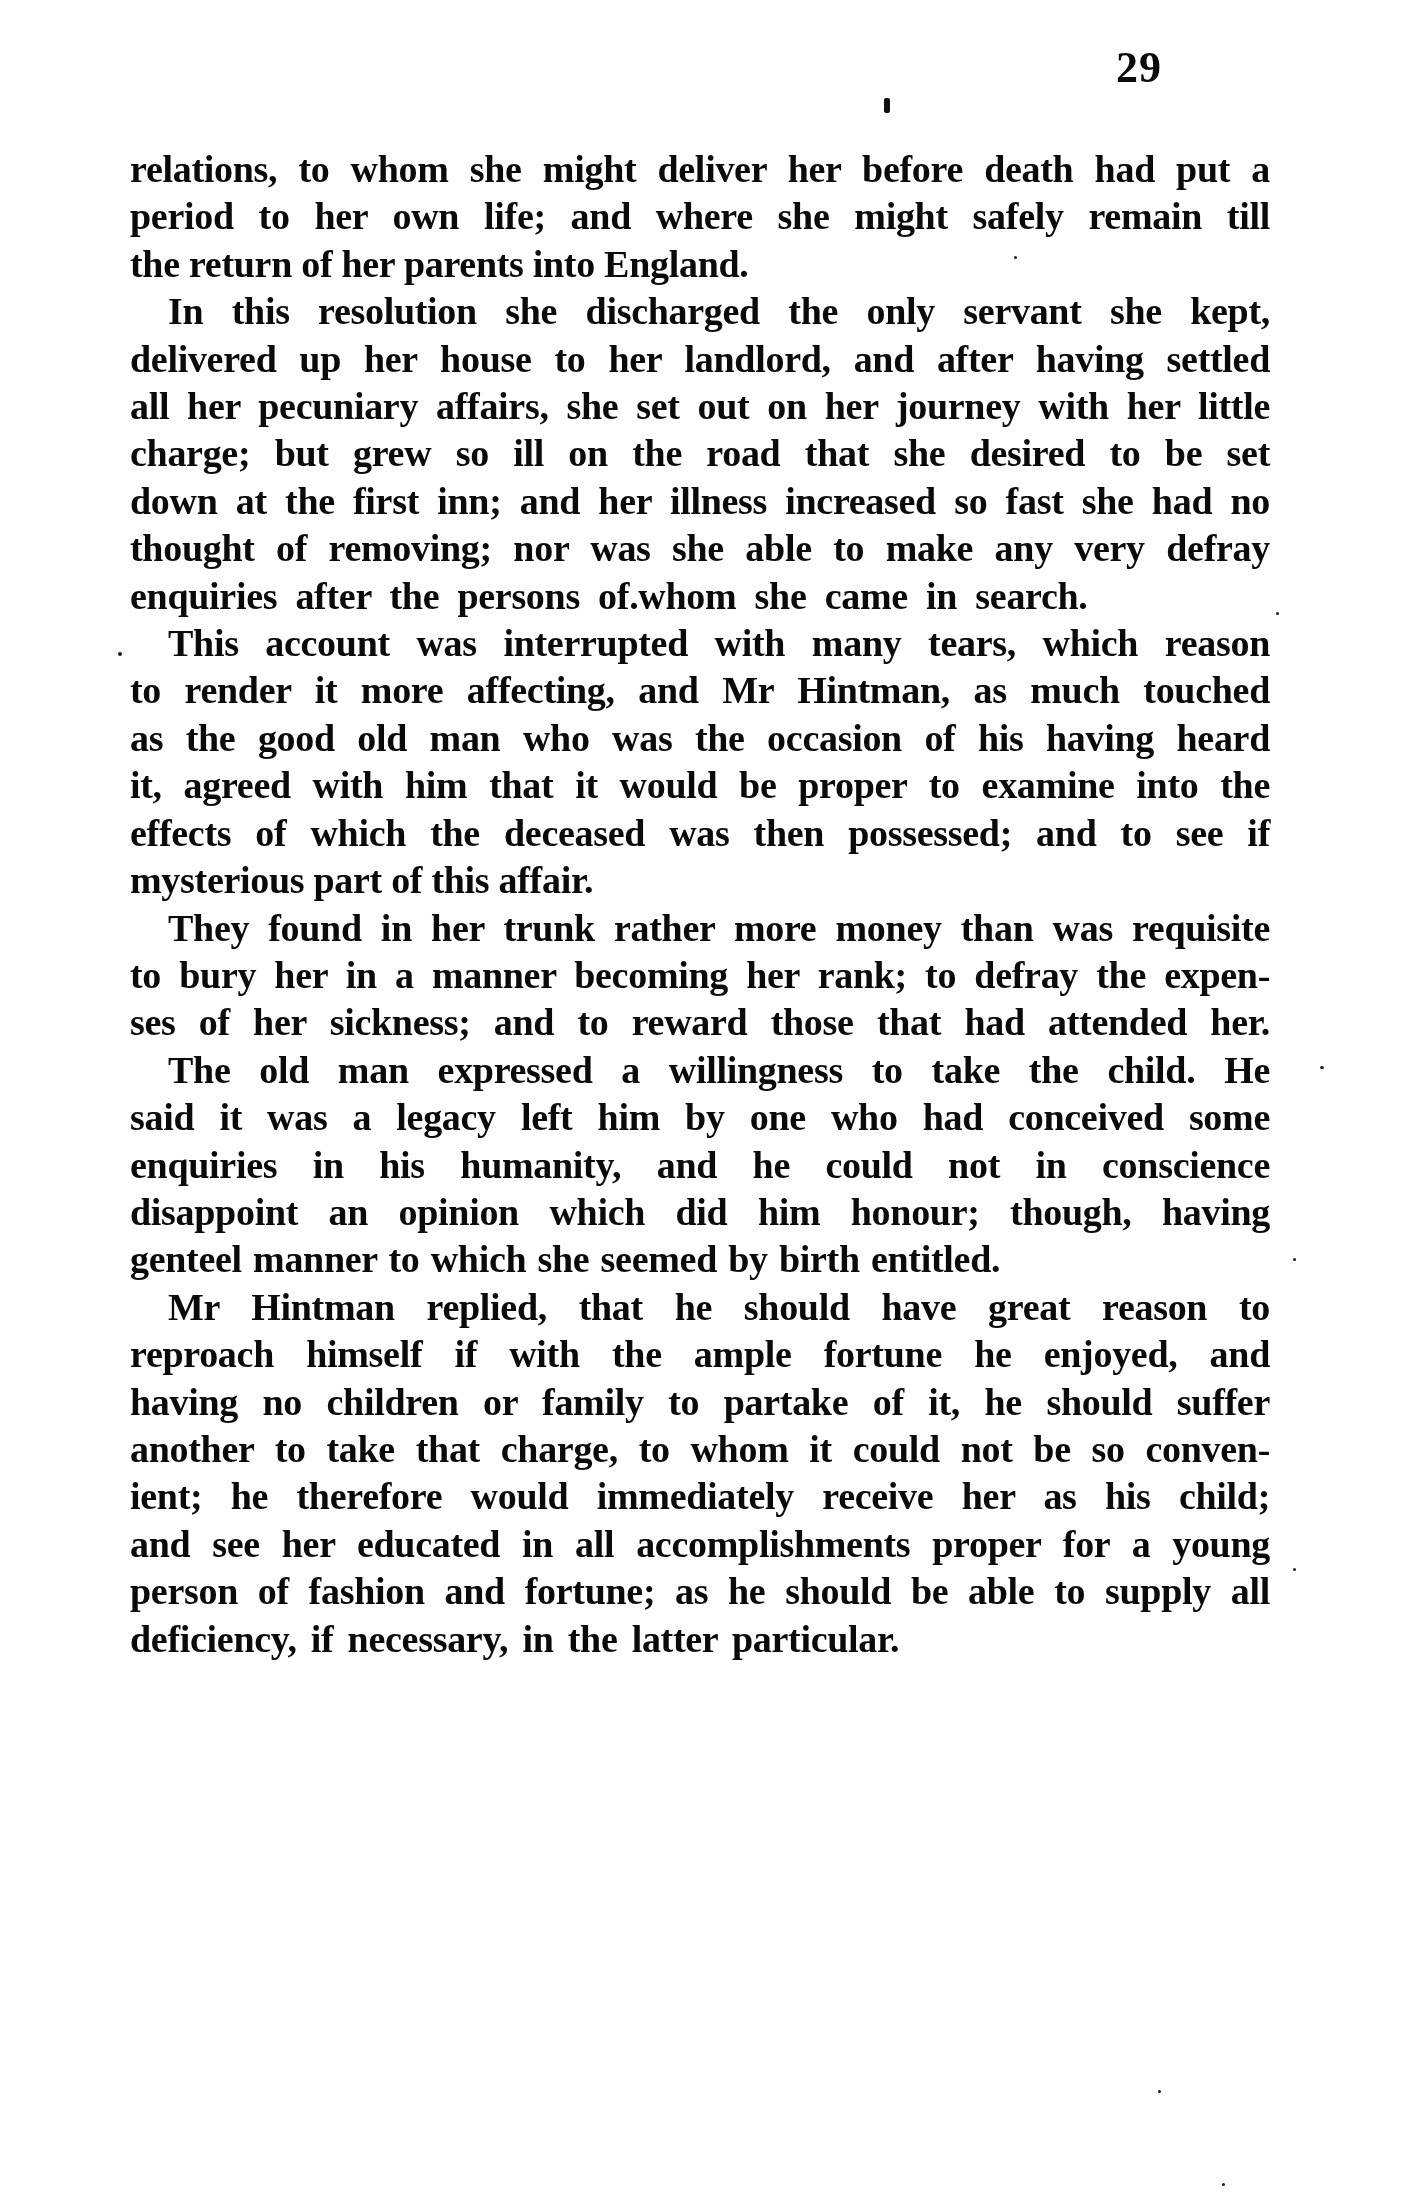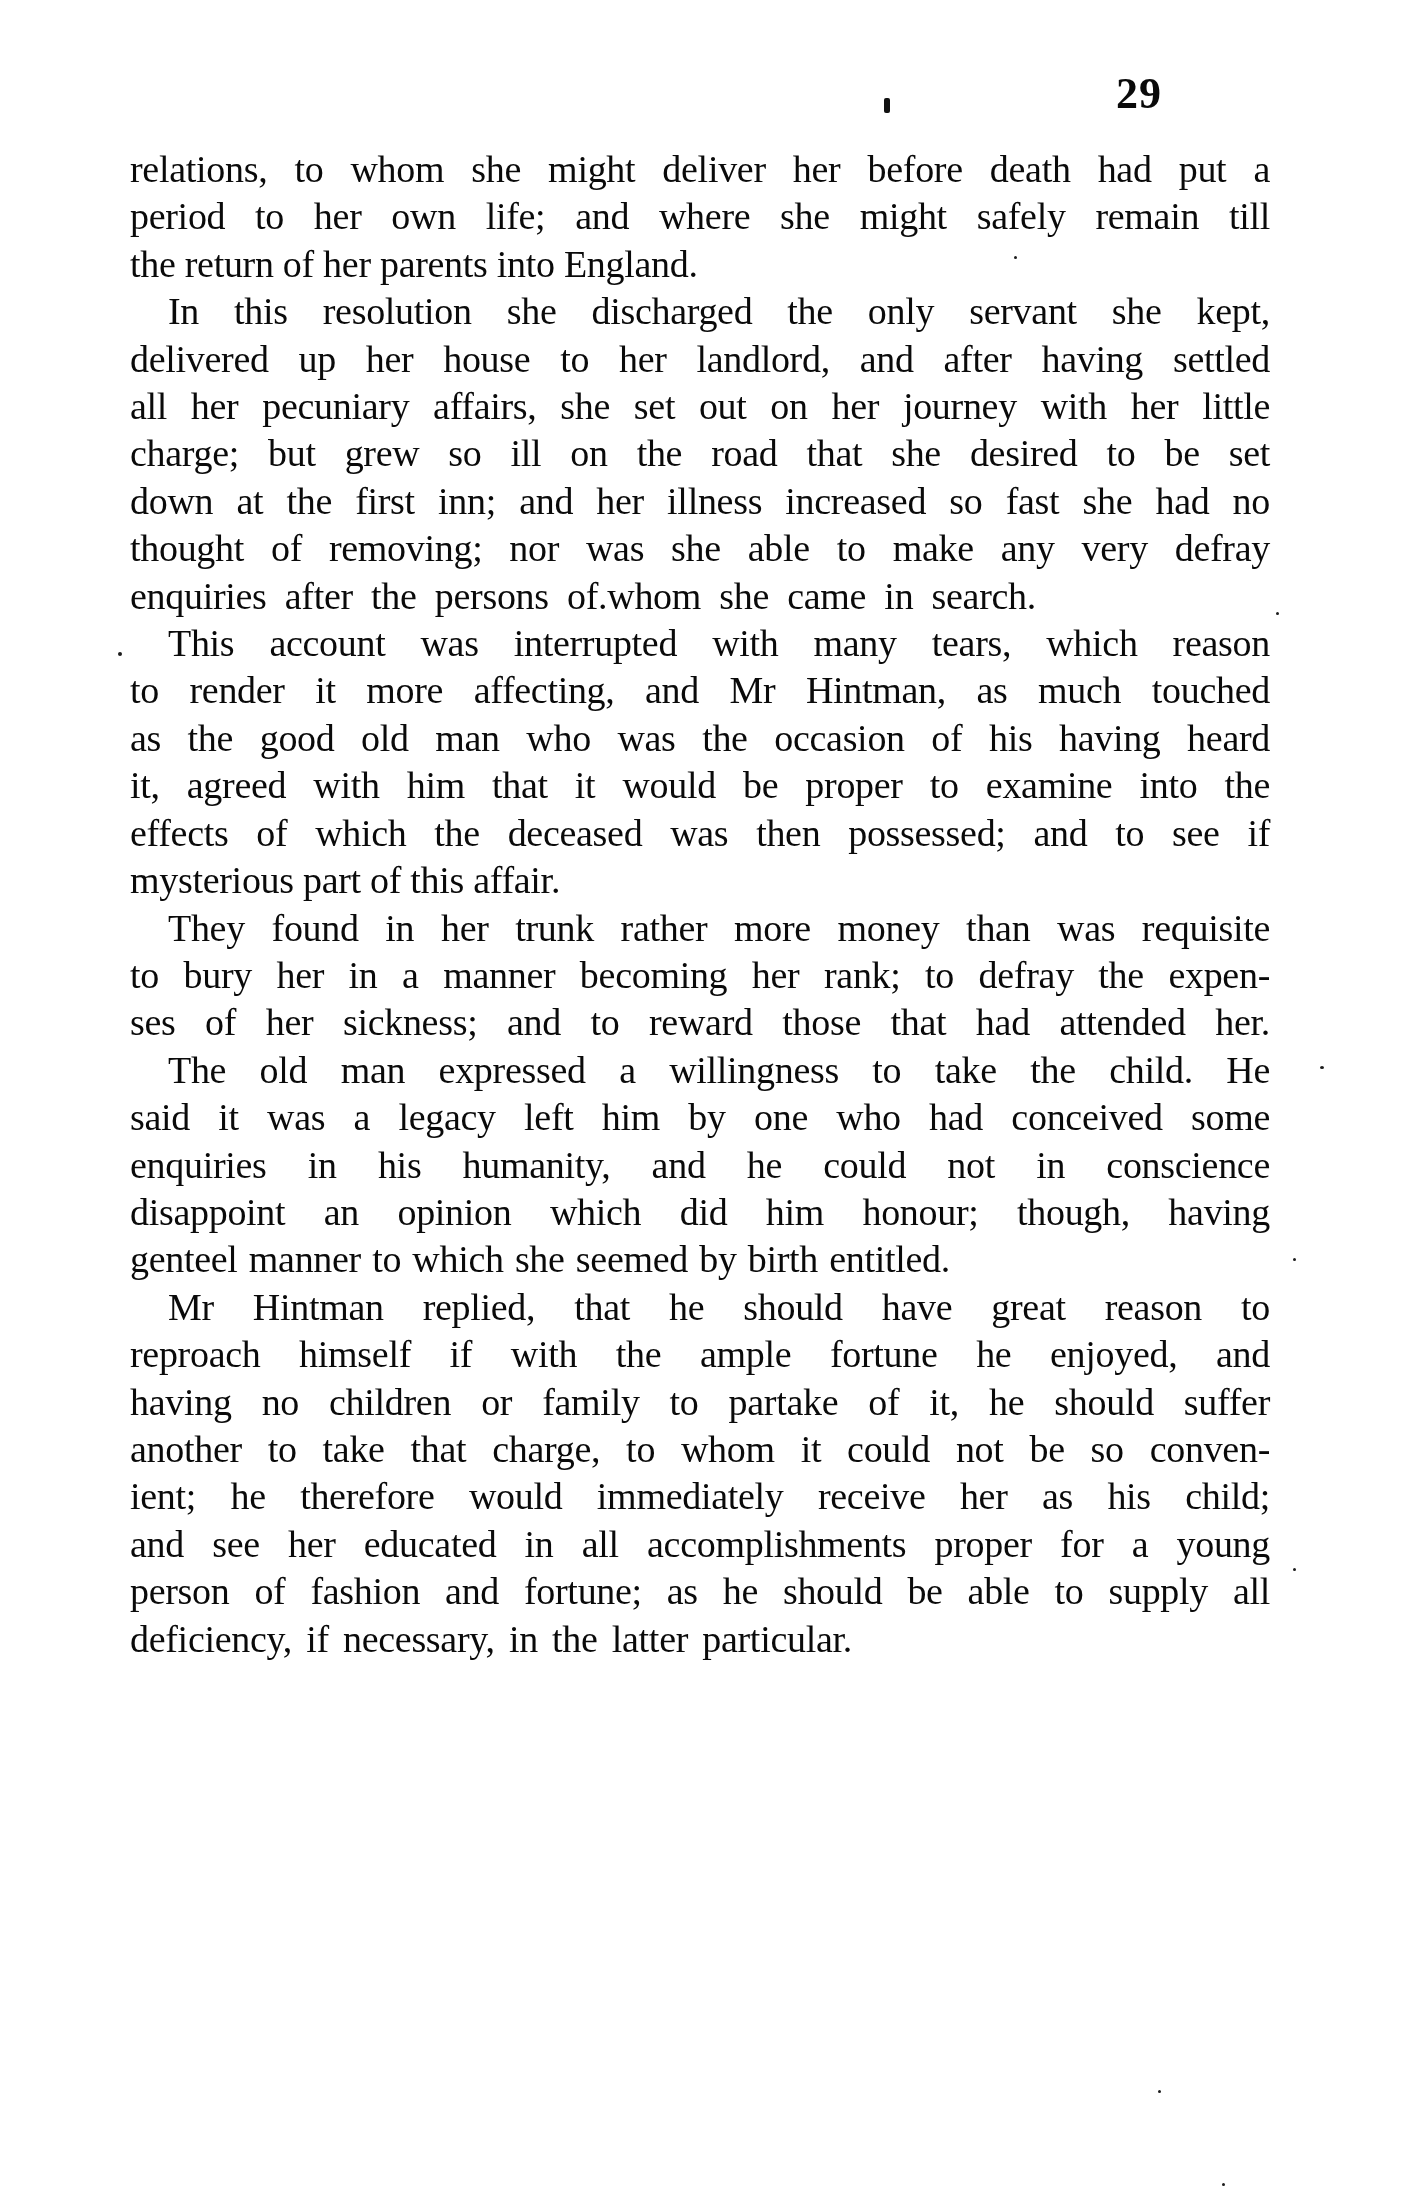--- a/index.html
+++ b/index.html
@@ -16,29 +16,28 @@
     font-family: "Liberation Serif", serif;
     color: #0a0a0a;
   }
   .page-number {
     position: absolute;
     left: 1116px;
     top: 42px;
     font-size: 44px;
     font-weight: 700;
     letter-spacing: 1px;
-    margin-top: 26px;
   }
   .text-block {
     position: absolute;
     left: 130px;
     top: 146px;
     width: 1140px;
     font-size: 38px;
-    font-weight: 400;
+    font-weight: 700;
     line-height: 47.4px;
     letter-spacing: -0.3px;
   }
   .para { margin: 0; padding: 0; }
   .line {
     text-align: justify;
     text-align-last: justify;
     white-space: normal;
   }
   .line.indent { text-indent: 38px; }

